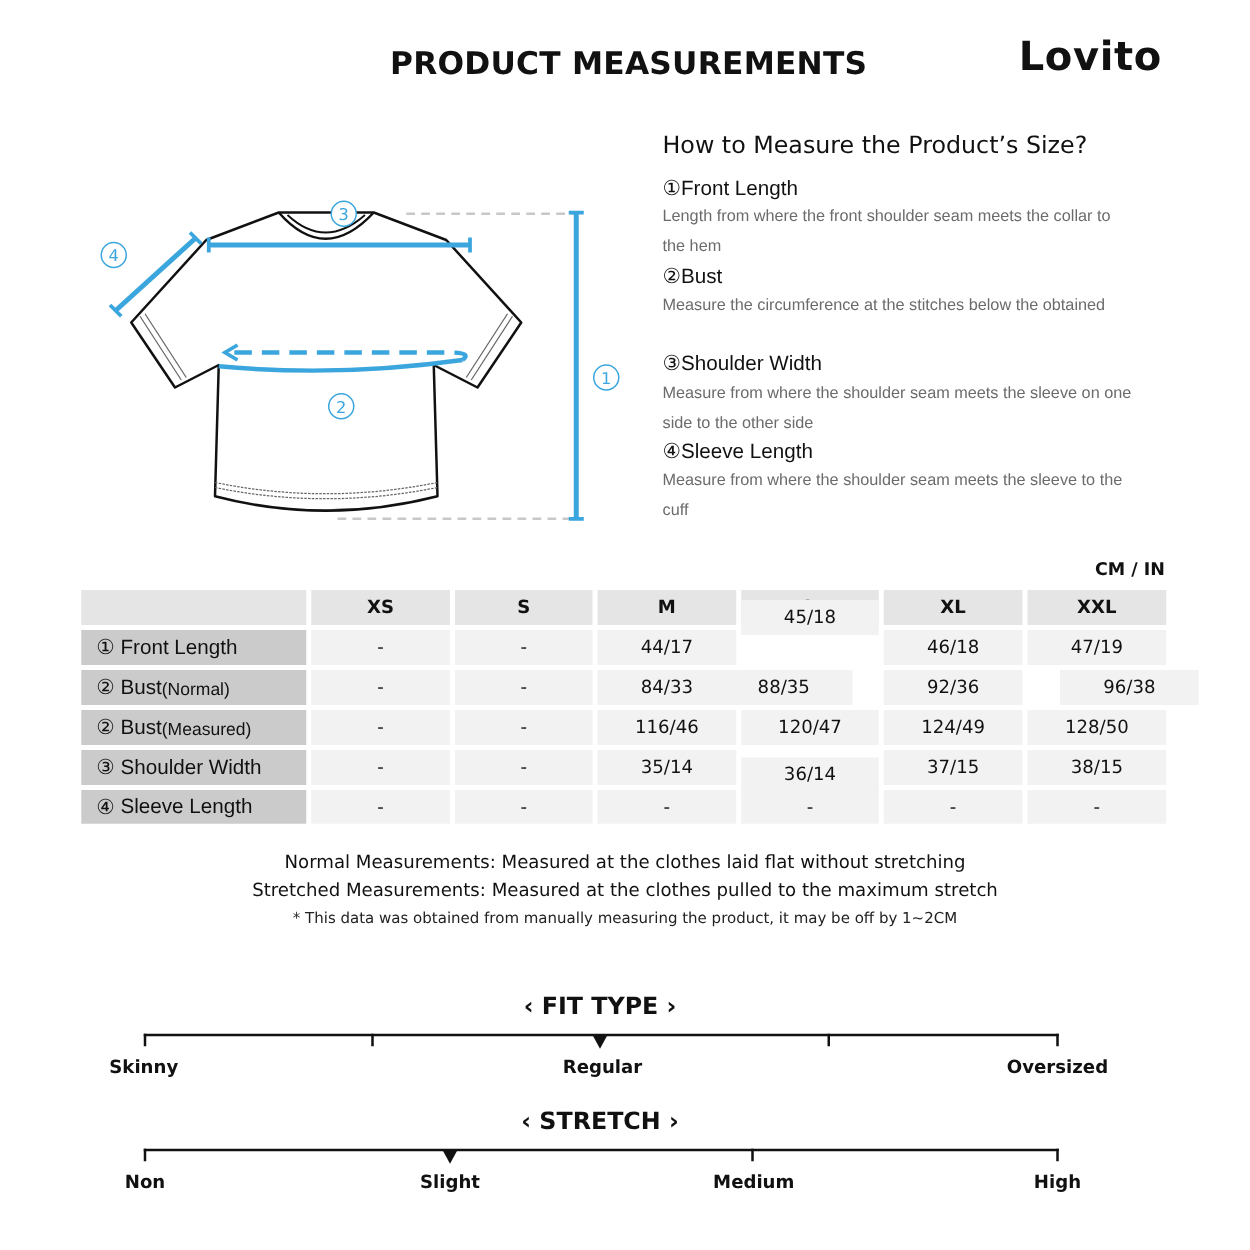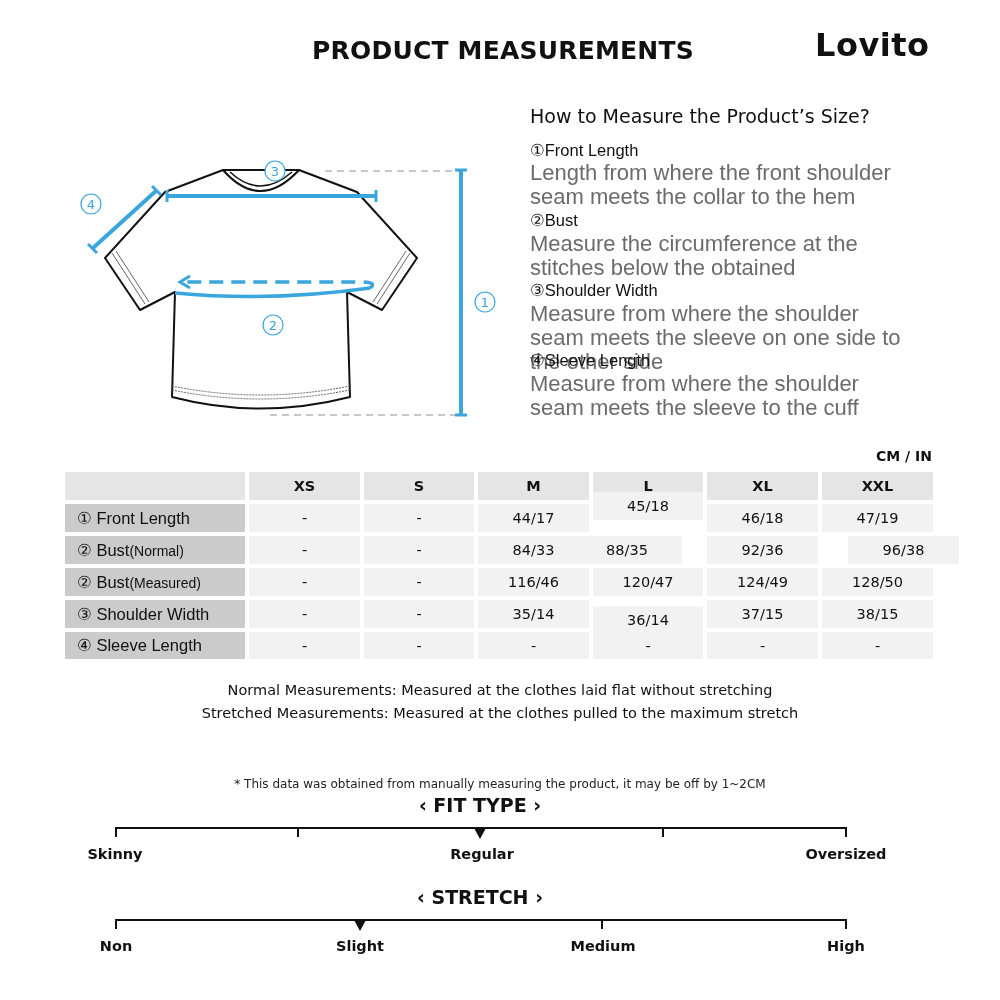--- a/index.html
+++ b/index.html
@@ -3,29 +3,29 @@
 <meta charset="utf-8">
 <style>
   html, body { margin: 0; padding: 0; background: #ffffff; }
   body { width: 1000px; height: 1000px; position: relative; overflow: hidden; font-family: "DejaVu Sans", sans-serif; color: #111; }
   .abs { position: absolute; }
   .title { left: 0; width: 1000px; top: 36px; text-align: center; font-family: "DejaVu Sans", sans-serif; font-weight: bold; font-size: 25px; letter-spacing: 0.2px; padding-left: 0; }
   .title span { position: absolute; left: 312px; top: 0; white-space: nowrap; }
   .brand { left: 815px; top: 26px; font-family: "DejaVu Sans", sans-serif; font-weight: bold; font-size: 32px; letter-spacing: 0.5px; }
   .howto-title { left: 530px; top: 105px; font-family: "DejaVu Sans", sans-serif; font-size: 19px; color: #111; }
   .mi-label { position: absolute; left: 530px; font-family: "Liberation Sans", sans-serif; font-size: 16.5px; color: #111; white-space: nowrap; }
-  .mi-desc { position: absolute; left: 530px; font-family: "Liberation Sans", sans-serif; font-size: 22px; color: #6b6b6b; line-height: 24px; width: 380px; }
+  .mi-desc { position: absolute; left: 530px; font-family: "Liberation Sans", sans-serif; font-size: 13px; color: #6b6b6b; line-height: 24px; width: 380px; }
   .unit { right: 68px; top: 448px; font-family: "DejaVu Sans", sans-serif; font-weight: bold; font-size: 14px; }
   .cell { position: absolute; display: flex; align-items: center; justify-content: center; font-size: 14.5px; font-family: "DejaVu Sans", sans-serif; color: #111; }
   .hdr { background: #e5e5e5; font-weight: bold; }
   .val { background: #f2f2f2; }
   .lbl { background: #cbcbcb; justify-content: flex-start; padding-left: 12px; box-sizing: border-box; font-family: "Liberation Sans", sans-serif; font-size: 16.5px; }
   .lbl small { font-size: 14px; align-self: flex-end; margin-bottom: 5px; }
   .note { left: 0; width: 1000px; text-align: center; font-family: "DejaVu Sans", sans-serif; font-size: 14.5px; color: #111; }
-  .fine { left: 0; width: 1000px; text-align: center; font-family: "DejaVu Sans", sans-serif; font-size: 12px; color: #222; top: 777px; }
+  .fine { left: 0; width: 1000px; text-align: center; font-family: "DejaVu Sans", sans-serif; font-size: 12px; color: #222; top: 727px; }
   .scale-title { left: 0; width: 960px; text-align: center; font-family: "DejaVu Sans", sans-serif; font-weight: bold; font-size: 19px; }
   .scale-line { height: 2px; background: #111; }
   .tick { width: 2px; height: 10px; background: #111; }
   .marker { width: 0; height: 0; border-left: 6px solid transparent; border-right: 6px solid transparent; border-top: 11px solid #111; }
   .scale-lbl { font-family: "DejaVu Sans", sans-serif; font-weight: bold; font-size: 14.5px; transform: translateX(-50%); white-space: nowrap; }
 </style>
 </head>
 <body>
 
 <div class="abs title">
@@ -100,21 +100,21 @@
   <div class="cell hdr" style="left:364px;top:472px;width:110px;height:28px;">S</div>
   <div class="cell hdr" style="left:478px;top:472px;width:111px;height:28px;">M</div>
   <div class="cell hdr" style="left:593px;top:472px;width:110px;height:28px;">L</div>
   <div class="cell hdr" style="left:707px;top:472px;width:111px;height:28px;">XL</div>
   <div class="cell hdr" style="left:822px;top:472px;width:111px;height:28px;">XXL</div>
 
   <div class="cell lbl" style="left:65px;top:504px;width:180px;height:28px;"><span>①</span>&nbsp;<span>Front Length</span></div>
   <div class="cell val" style="left:249px;top:504px;width:111px;height:28px;">-</div>
   <div class="cell val" style="left:364px;top:504px;width:110px;height:28px;">-</div>
   <div class="cell val" style="left:478px;top:504px;width:111px;height:28px;">44/17</div>
-  <div class="cell val" style="left:593px;top:492px;width:110px;height:28px;">45/18</div>
+  <div class="cell val" style="left:593px;top:480px;width:110px;height:28px;">45/18</div>
   <div class="cell val" style="left:707px;top:504px;width:111px;height:28px;">46/18</div>
   <div class="cell val" style="left:822px;top:504px;width:111px;height:28px;">47/19</div>
 
   <div class="cell lbl" style="left:65px;top:536px;width:180px;height:28px;"><span>②</span>&nbsp;<span>Bust</span><small>(Normal)</small></div>
   <div class="cell val" style="left:249px;top:536px;width:111px;height:28px;">-</div>
   <div class="cell val" style="left:364px;top:536px;width:110px;height:28px;">-</div>
   <div class="cell val" style="left:478px;top:536px;width:111px;height:28px;">84/33</div>
   <div class="cell val" style="left:572px;top:536px;width:110px;height:28px;">88/35</div>
   <div class="cell val" style="left:707px;top:536px;width:111px;height:28px;">92/36</div>
   <div class="cell val" style="left:848px;top:536px;width:111px;height:28px;">96/38</div>

